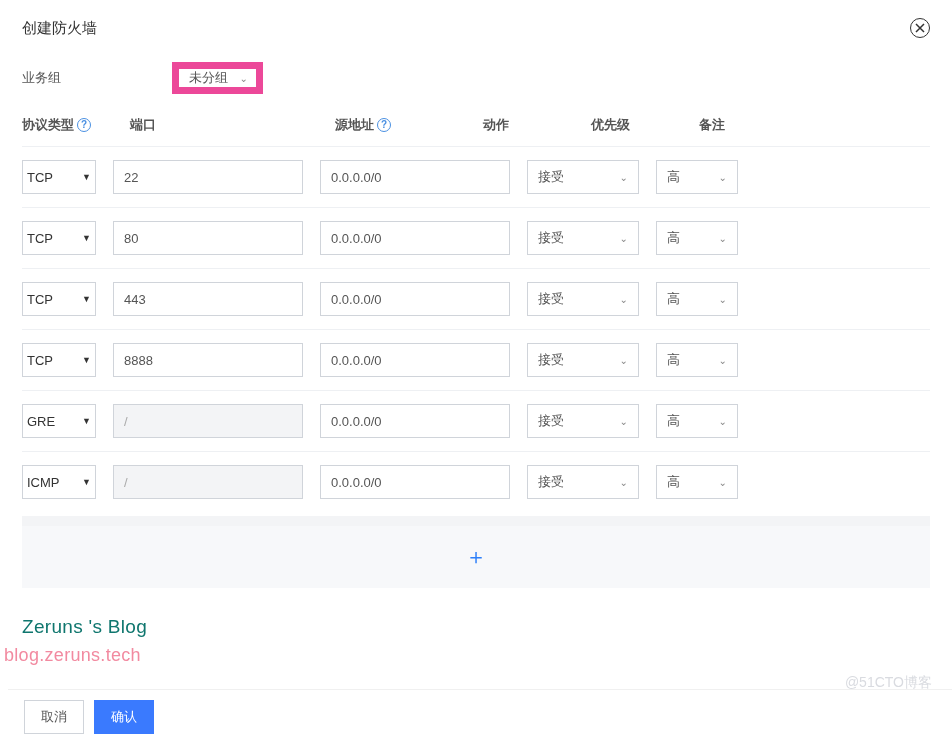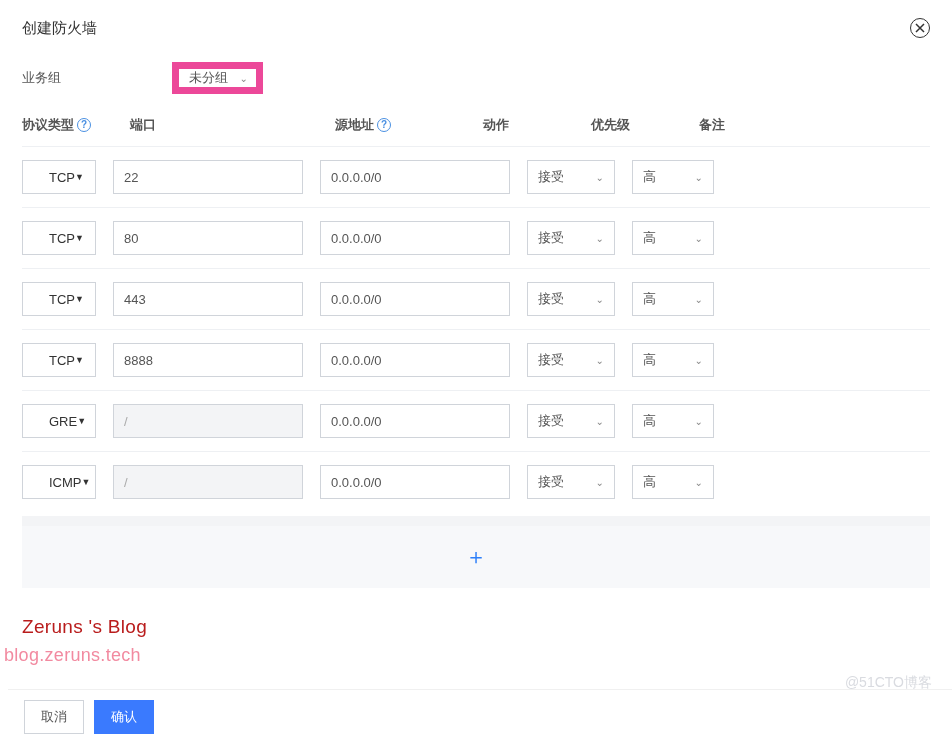--- a/index.html
+++ b/index.html
@@ -128,21 +128,21 @@
     border-top: 1px solid #eef0f3;
     gap: 17px;
   }
   .proto-select {
     width: 74px;
     height: 34px;
     border: 1px solid #d0d4da;
     display: flex;
     align-items: center;
     justify-content: space-between;
-    padding: 0 26px;
+    padding: 0 4px;
     font-size: 13px;
     font-weight: 500;
     color: #333;
     cursor: pointer;
     background: #fff;
   }
   .proto-select .tri { font-size: 9px; color: #333; }
   .port-input, .src-input {
     height: 34px;
     border: 1px solid #d0d4da;
@@ -159,21 +159,21 @@
     border: 1px solid #d0d4da;
     display: flex;
     align-items: center;
     justify-content: space-between;
     padding: 0 10px;
     font-size: 13px;
     color: #555;
     cursor: pointer;
     background: #fff;
   }
-  .action-select { width: 88px; }
+  .action-select { width: 112px; }
   .remark-select { width: 82px; }
   .small-select .chev2 { font-size: 10px; color: #888; }
 
   .scroll-hint {
     height: 10px;
     background: #f3f4f6;
     margin-top: 4px;
   }
   .add-row-btn {
     height: 62px;
@@ -213,21 +213,21 @@
   .btn.primary {
     background: #3a7afe;
     border-color: #3a7afe;
     color: #fff;
   }
 
   .watermark1 {
     position: absolute;
     left: 22px;
     bottom: 106px;
-    color: #b91c1c;
+    color: #0f766e;
     font-size: 19px;
     font-family: "Segoe UI", sans-serif;
     letter-spacing: 0.3px;
     pointer-events: none;
   }
   .watermark2 {
     position: absolute;
     left: 4px;
     bottom: 78px;
     color: #f28aa0;

